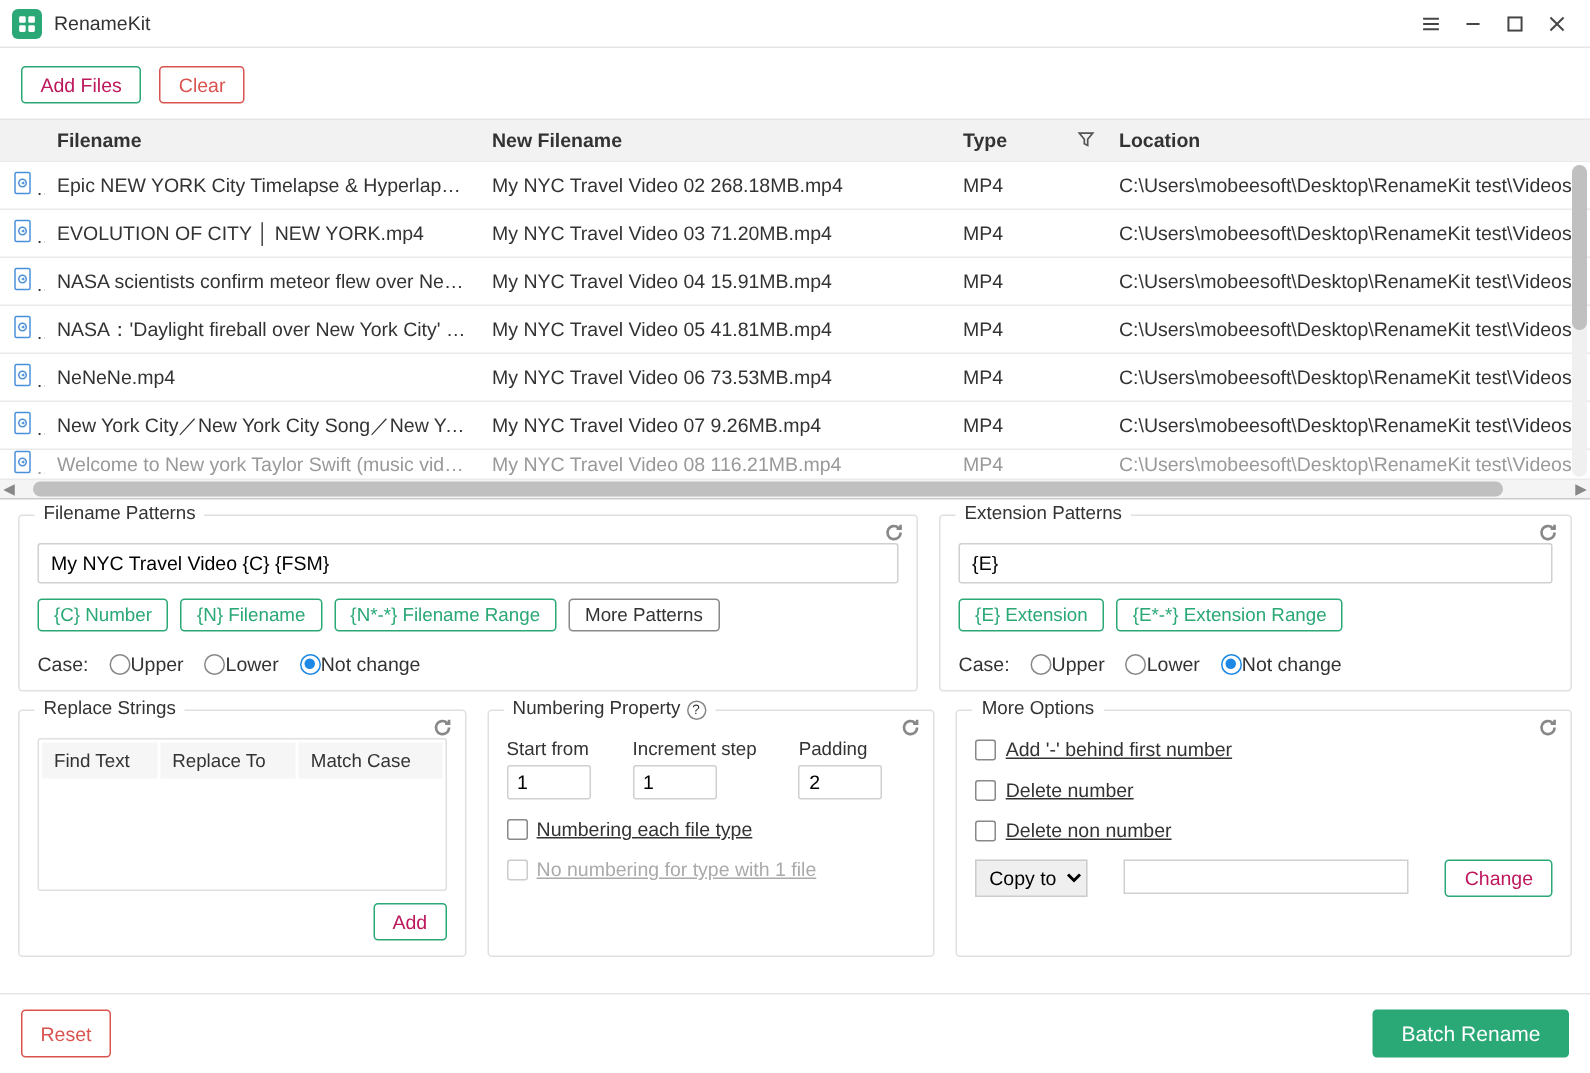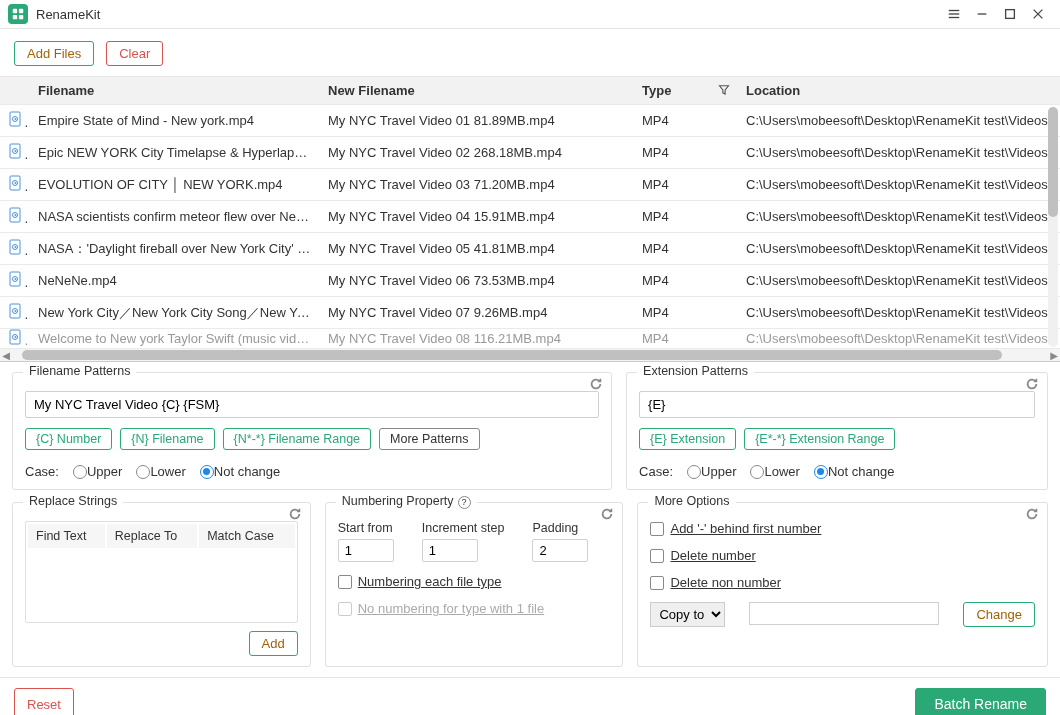--- a/index.html
+++ b/index.html
@@ -8,21 +8,21 @@
 .titlebar { display: flex; align-items: center; height: 32px; padding: 0 8px; border-bottom: 1px solid #e5e5e5; }
 .app-icon { width: 20px; height: 20px; background: #2aa876; border-radius: 4px; display: flex; align-items: center; justify-content: center; margin-right: 8px; }
 .app-icon svg { width: 14px; height: 14px; fill: #fff; }
 .app-title { font-size: 13px; color: #333; }
 .titlebar-spacer { flex: 1; }
 .tb-btn { width: 28px; height: 28px; display: flex; align-items: center; justify-content: center; cursor: pointer; }
 .tb-btn svg { width: 14px; height: 14px; stroke: #444; fill: none; stroke-width: 1.5; }
 
 .toolbar { display: flex; gap: 12px; padding: 12px 14px 10px; border-bottom: 1px solid #e5e5e5; }
 .btn { border: 1px solid; background: #fff; padding: 4px 12px; border-radius: 3px; font-size: 13px; cursor: pointer; }
-.btn-green { color: #a16207; border-color: #2aa876; }
+.btn-green { color: #be185d; border-color: #2aa876; }
 .btn-red { color: #d9534f; border-color: #d9534f; }
 
 .table-wrap { position: relative; border-bottom: 1px solid #ccc; }
 .table { width: 100%; border-collapse: collapse; table-layout: fixed; }
 .table th, .table td { text-align: left; padding: 6px 8px; border-bottom: 1px solid #eaeaea; white-space: nowrap; overflow: hidden; text-overflow: ellipsis; }
 .table th:nth-child(1){width:30px;padding:6px 4px;}
 .table th:nth-child(2){width:290px;}
 .table th:nth-child(3){width:314px;}
 .table th:nth-child(4){width:104px;}
 .table th:nth-child(5){}
@@ -145,31 +145,20 @@
         <th>Location</th>
       </tr>
     </thead>
     <tbody id="tbody">
         <tr>
           <td><svg class="file-icon" viewBox="0 0 16 16">
               <rect x="2" y="1" width="10" height="14" rx="1" fill="#fff" stroke="#4a90d9" stroke-width="1"></rect>
               <circle cx="7" cy="8" r="2.5" fill="none" stroke="#4a90d9" stroke-width="1"></circle>
               <path d="M6 8 L8.2 6.8 L8.2 9.2 Z" fill="#4a90d9"></path>
             </svg></td>
-          <td>Empire State of Mind - New york.mp4</td>
-          <td>My NYC Travel Video 01 81.89MB.mp4</td>
-          <td>MP4</td>
-          <td>C:\Users\mobeesoft\Desktop\RenameKit test\Videos</td>
-        </tr>
-        <tr>
-          <td><svg class="file-icon" viewBox="0 0 16 16">
-              <rect x="2" y="1" width="10" height="14" rx="1" fill="#fff" stroke="#4a90d9" stroke-width="1"></rect>
-              <circle cx="7" cy="8" r="2.5" fill="none" stroke="#4a90d9" stroke-width="1"></circle>
-              <path d="M6 8 L8.2 6.8 L8.2 9.2 Z" fill="#4a90d9"></path>
-            </svg></td>
           <td>Epic NEW YORK City Timelapse &amp; Hyperlapse in 4</td>
           <td>My NYC Travel Video 02 268.18MB.mp4</td>
           <td>MP4</td>
           <td>C:\Users\mobeesoft\Desktop\RenameKit test\Videos</td>
         </tr>
         <tr>
           <td><svg class="file-icon" viewBox="0 0 16 16">
               <rect x="2" y="1" width="10" height="14" rx="1" fill="#fff" stroke="#4a90d9" stroke-width="1"></rect>
               <circle cx="7" cy="8" r="2.5" fill="none" stroke="#4a90d9" stroke-width="1"></circle>
               <path d="M6 8 L8.2 6.8 L8.2 9.2 Z" fill="#4a90d9"></path>

